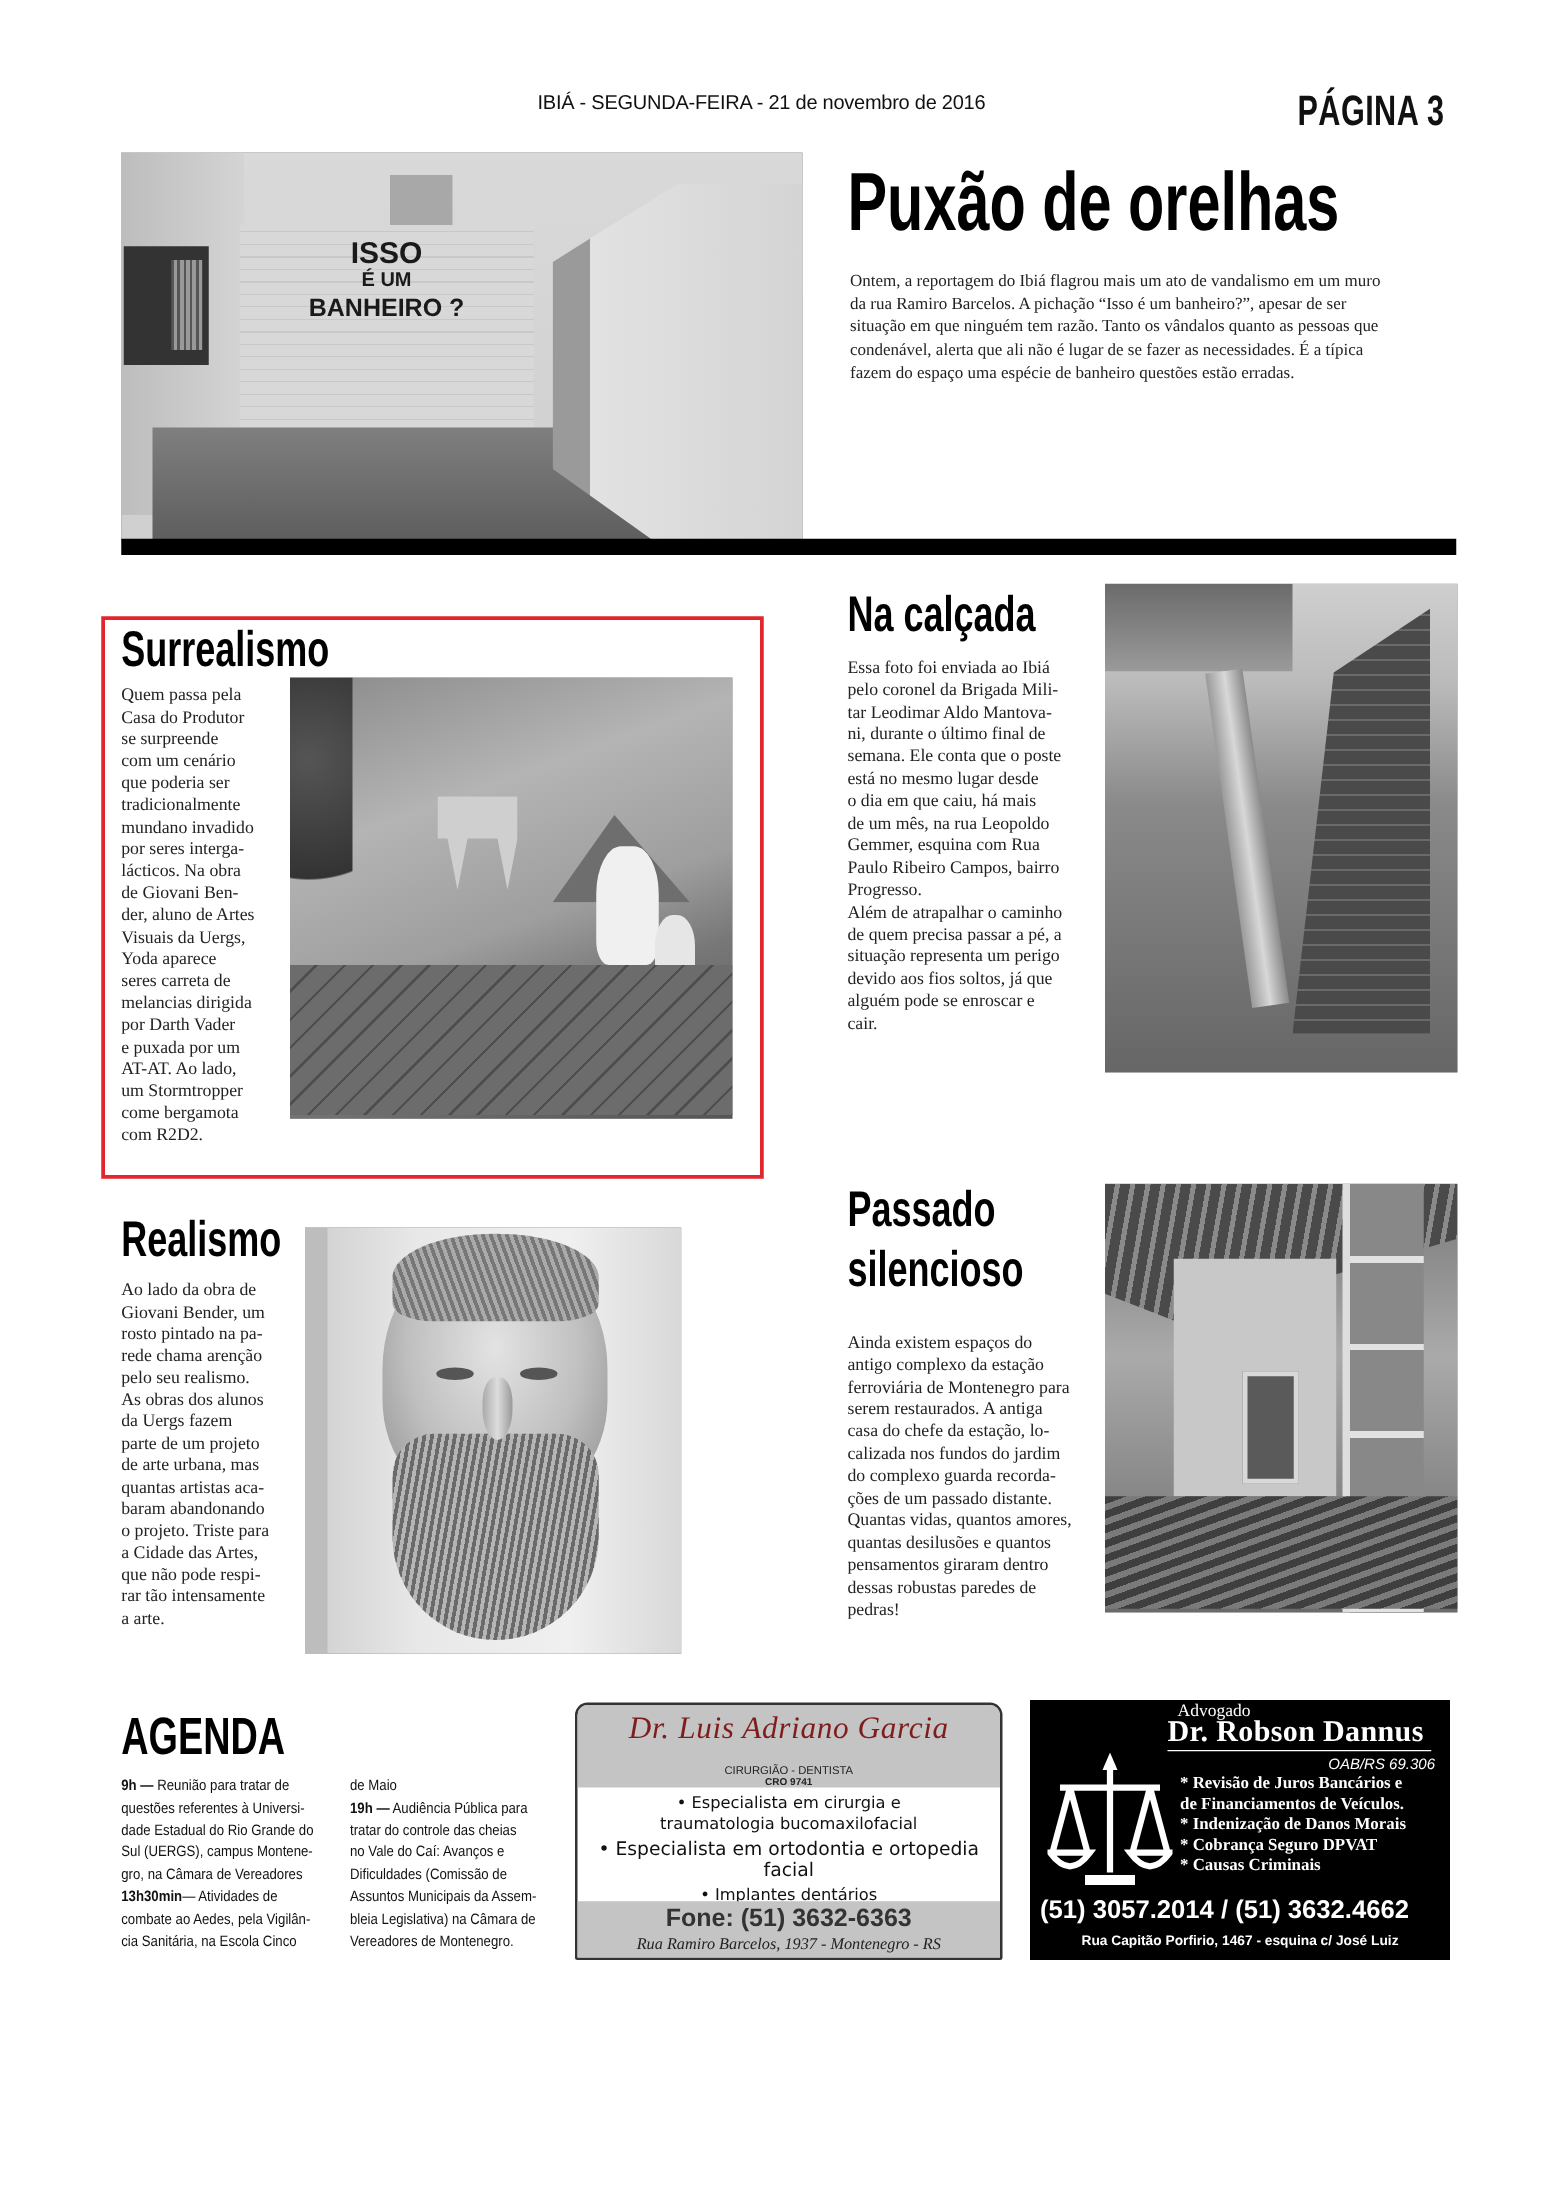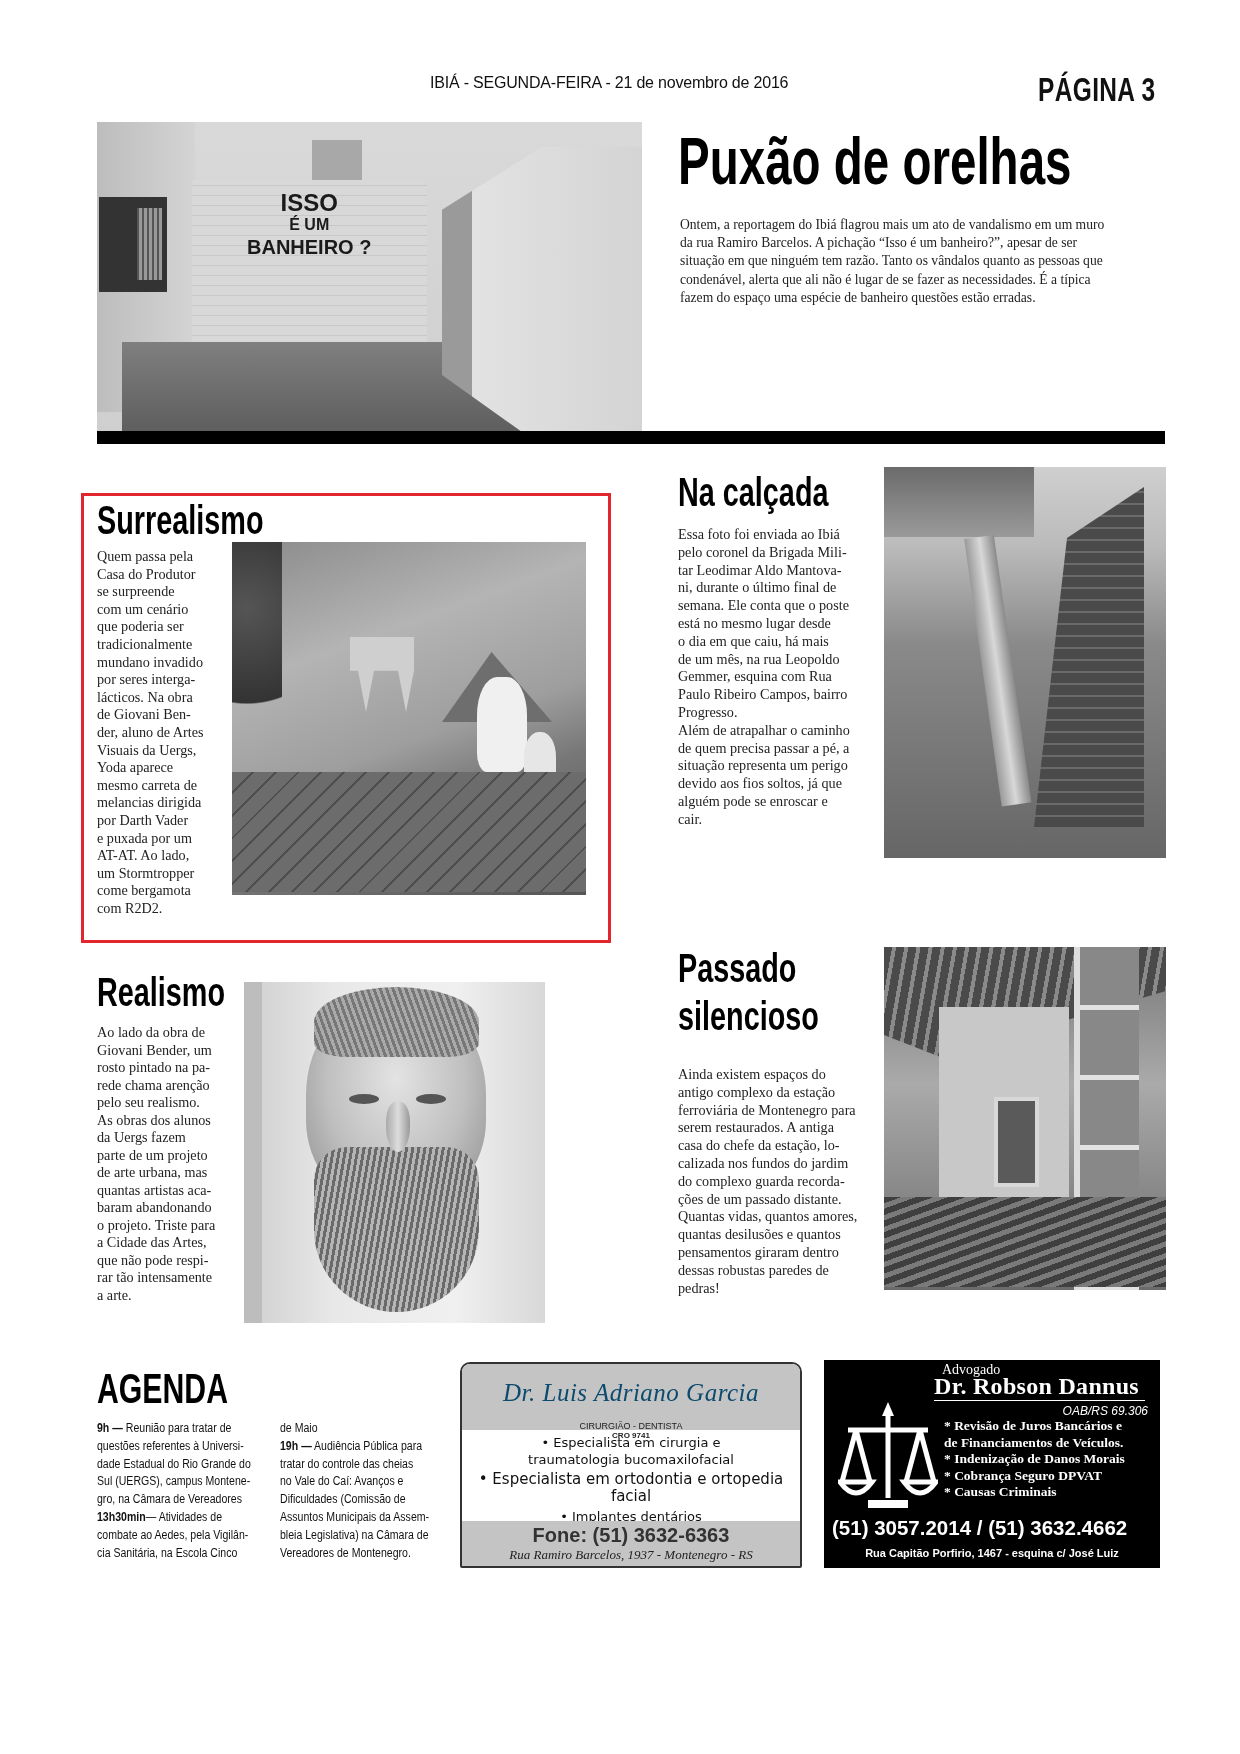--- a/index.html
+++ b/index.html
@@ -62,21 +62,21 @@
   .pp-bg { left:0; top:0; width:100%; height:100%; background: linear-gradient(#777,#aaa 40%,#6a6a6a); }
   .pp-ceiling { left:0; top:0; width:100%; height:110px; background: repeating-linear-gradient(100deg,#4a4a4a 0 8px,#8a8a8a 8px 12px); clip-path: polygon(0 0,100% 0,100% 40%,20% 100%,0 80%); }
   .pp-wall { left:55px; top:60px; width:130px; height:190px; background:#c8c8c8; }
   .pp-door { left:110px; top:150px; width:45px; height:90px; background:#5a5a5a; border: 4px solid #d8d8d8; }
   .pp-window { left:190px; top:0; width:65px; height:100%; background: repeating-linear-gradient(0deg,#e2e2e2 0 5px,#888 5px 70px); border-left: 6px solid #ddd; }
   .pp-floor { left:0; top:250px; width:100%; height:90px; background: repeating-linear-gradient(160deg,#3f3f3f 0 6px,#7a7a7a 6px 11px); }
 
   
   .ad-dentist { left: 460px; top: 1362px; width: 342px; height: 206px; border: 2px solid #333; border-radius: 10px 10px 2px 2px; overflow: hidden; background: #fff; }
   .ad-dentist .top { position:absolute; left:0; top:0; width:100%; height:66px; background:#c4c4c4; text-align:center; }
-  .ad-dentist .name { font-family: "Liberation Serif", serif; font-style: italic; font-size: 25px; color:#0c4a6e; margin-top:15px; letter-spacing: 0.5px; }
+  .ad-dentist .name { font-family: "Liberation Serif", serif; font-style: italic; font-size: 25px; color:#7f1d1d; margin-top:5px; letter-spacing: 0.5px; }
   .ad-dentist .title { font-family: "Liberation Sans", sans-serif; font-size: 9px; color:#222; margin-top:14px; }
   .ad-dentist .cro { font-family: "Liberation Sans", sans-serif; font-size: 8px; font-weight: bold; color:#222; }
   .ad-dentist .services { position:absolute; left:0; top:70px; width:100%; text-align:center; font-family: "DejaVu Sans", sans-serif; font-size: 13px; line-height: 17px; color:#111; }
   .ad-dentist .services div { margin-bottom: 3px; }
   .ad-dentist .bottom { position:absolute; left:0; top:157px; width:100%; height:49px; background:#c4c4c4; text-align:center; }
   .ad-dentist .phone { font-family: "Liberation Sans", sans-serif; font-weight: bold; font-size: 20px; color:#333; margin-top:3px; }
   .ad-dentist .addr { font-family: "Liberation Serif", serif; font-style: italic; font-size: 13px; color:#222; }
 
   .ad-lawyer { left: 824px; top: 1360px; width: 336px; height: 208px; background: #000; color: #fff; overflow: hidden; }
   .ad-lawyer .role { position:absolute; left:118px; top:2px; font-size: 14px; font-family: "Liberation Serif", serif; }
@@ -127,21 +127,21 @@
   <div>com um cenário</div>
   <div>que poderia ser</div>
   <div>tradicionalmente</div>
   <div>mundano invadido</div>
   <div>por seres interga-</div>
   <div>lácticos. Na obra</div>
   <div>de Giovani Ben-</div>
   <div>der, aluno de Artes</div>
   <div>Visuais da Uergs,</div>
   <div>Yoda aparece</div>
-  <div>mesmo carreta de</div>
+  <div>seres carreta de</div>
   <div>melancias dirigida</div>
   <div>por Darth Vader</div>
   <div>e puxada por um</div>
   <div>AT-AT. Ao lado,</div>
   <div>um Stormtropper</div>
   <div>come bergamota</div>
   <div>com R2D2.</div>
 </div>
 <div class="abs photo" style="left:232px; top:542px; width:354px; height:353px;">
   <div class="abs ps-bg"></div>

